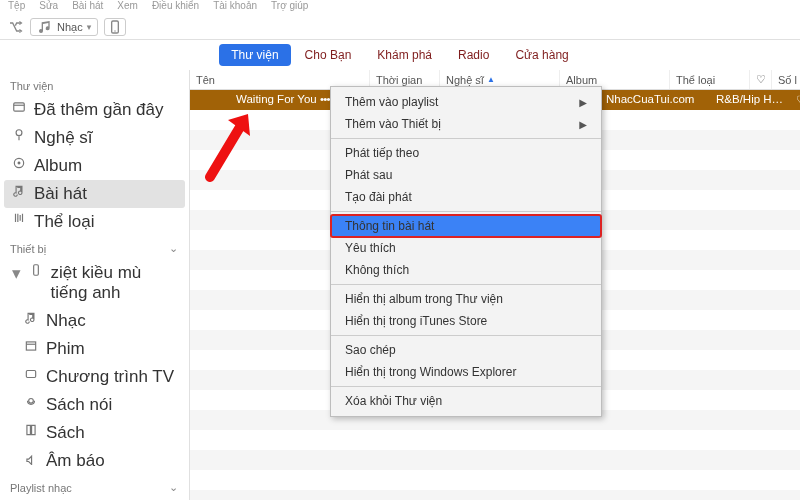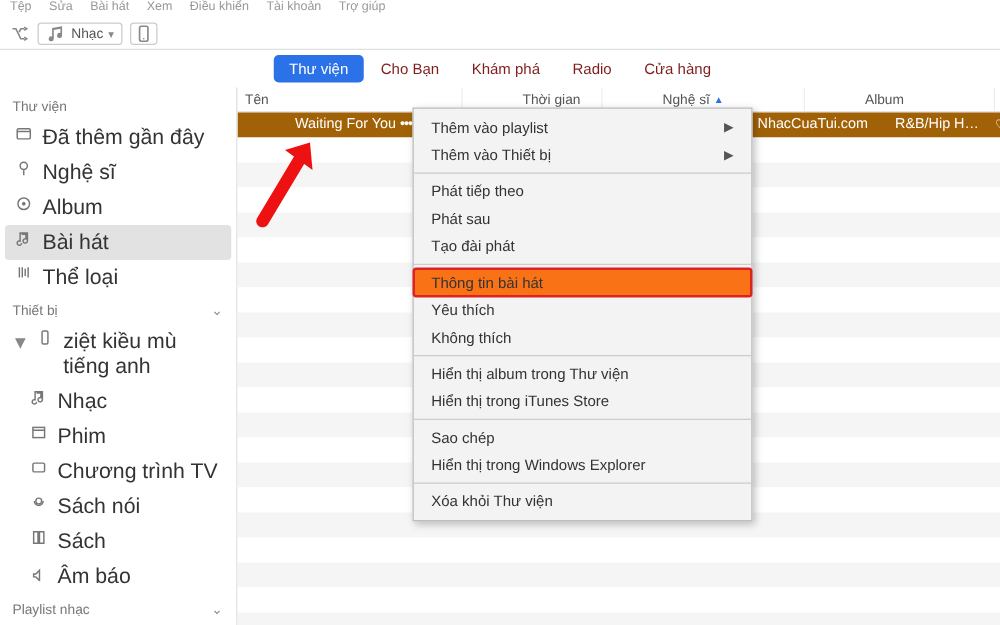--- a/index.html
+++ b/index.html
@@ -27,33 +27,33 @@
   .sidebar { width: 190px; border-right: 1px solid #e0e0e0; padding-top: 4px; overflow: hidden; }
   .sb-group { font-size: 11px; color: #777; padding: 6px 10px 4px; display:flex; align-items:center; justify-content:space-between; }
   .sb-item { display: flex; align-items: flex-start; gap: 8px; padding: 4px 12px; font-size: 17px; color: #333; }
   .sb-item.active { background: #e2e2e2; border-radius: 3px; margin: 0 4px; padding-left: 8px; }
   .sb-icon { width: 14px; height: 14px; flex: none; fill:#666; stroke:#666; }
   .sb-sub { padding-left: 24px; }
   .caret { width:10px; display:inline-block; color:#888; }
 
   
   .table { flex: 1; position: relative; overflow: hidden; }
-  .thead { display: grid; grid-template-columns: 180px 70px 120px 110px 80px 22px 40px; height: 20px; border-bottom: 1px solid #ddd; font-size: 11px; color: #555; gap: 42px; }
+  .thead { display: grid; grid-template-columns: 180px 70px 120px 110px 80px 22px 40px; height: 20px; border-bottom: 1px solid #ddd; font-size: 11px; color: #555; }
   .th { padding: 3px 6px; border-right: 1px solid #eee; display:flex; align-items:center; gap:3px; }
   .rows { position: absolute; top: 20px; left: 0; right: 0; bottom: 0; }
   .row { display: grid; grid-template-columns: 180px 70px 120px 110px 80px 22px 40px; height: 20px; font-size: 11.5px; }
   .stripe:nth-child(odd){ background:#f5f5f5; }
   .stripe:nth-child(even){ background:#fff; }
   .row.sel { background: #a16207; color: #fff; padding-left: 40px; }
   .cell { padding: 3px 6px; white-space: nowrap; overflow: hidden; text-overflow: ellipsis; }
 
   
   .ctxmenu { position: absolute; top: 16px; left: 140px; width: 272px; background: #f3f3f3; border: 1px solid #bdbdbd; box-shadow: 2px 2px 6px rgba(0,0,0,.25); padding: 4px 0; }
   .ctx-item { padding: 4px 14px; font-size: 12px; display:flex; justify-content:space-between; align-items:center; }
-  .ctx-item.hl { background: #f97316; outline: 2px solid #d22; outline-offset: -1px; border-radius:2px; }
+  .ctx-item.hl { background: #3b82f6; outline: 2px solid #d22; outline-offset: -1px; border-radius:2px; }
   .ctx-sep { height: 1px; background: #ccc; margin: 3px 0; }
   .ctx-arrow { font-size: 10px; color:#555; }
 
   
   .anno-arrow { position: absolute; top: 42px; left: 10px; pointer-events: none; }
 
 </style>
 </head>
 <body>
 

